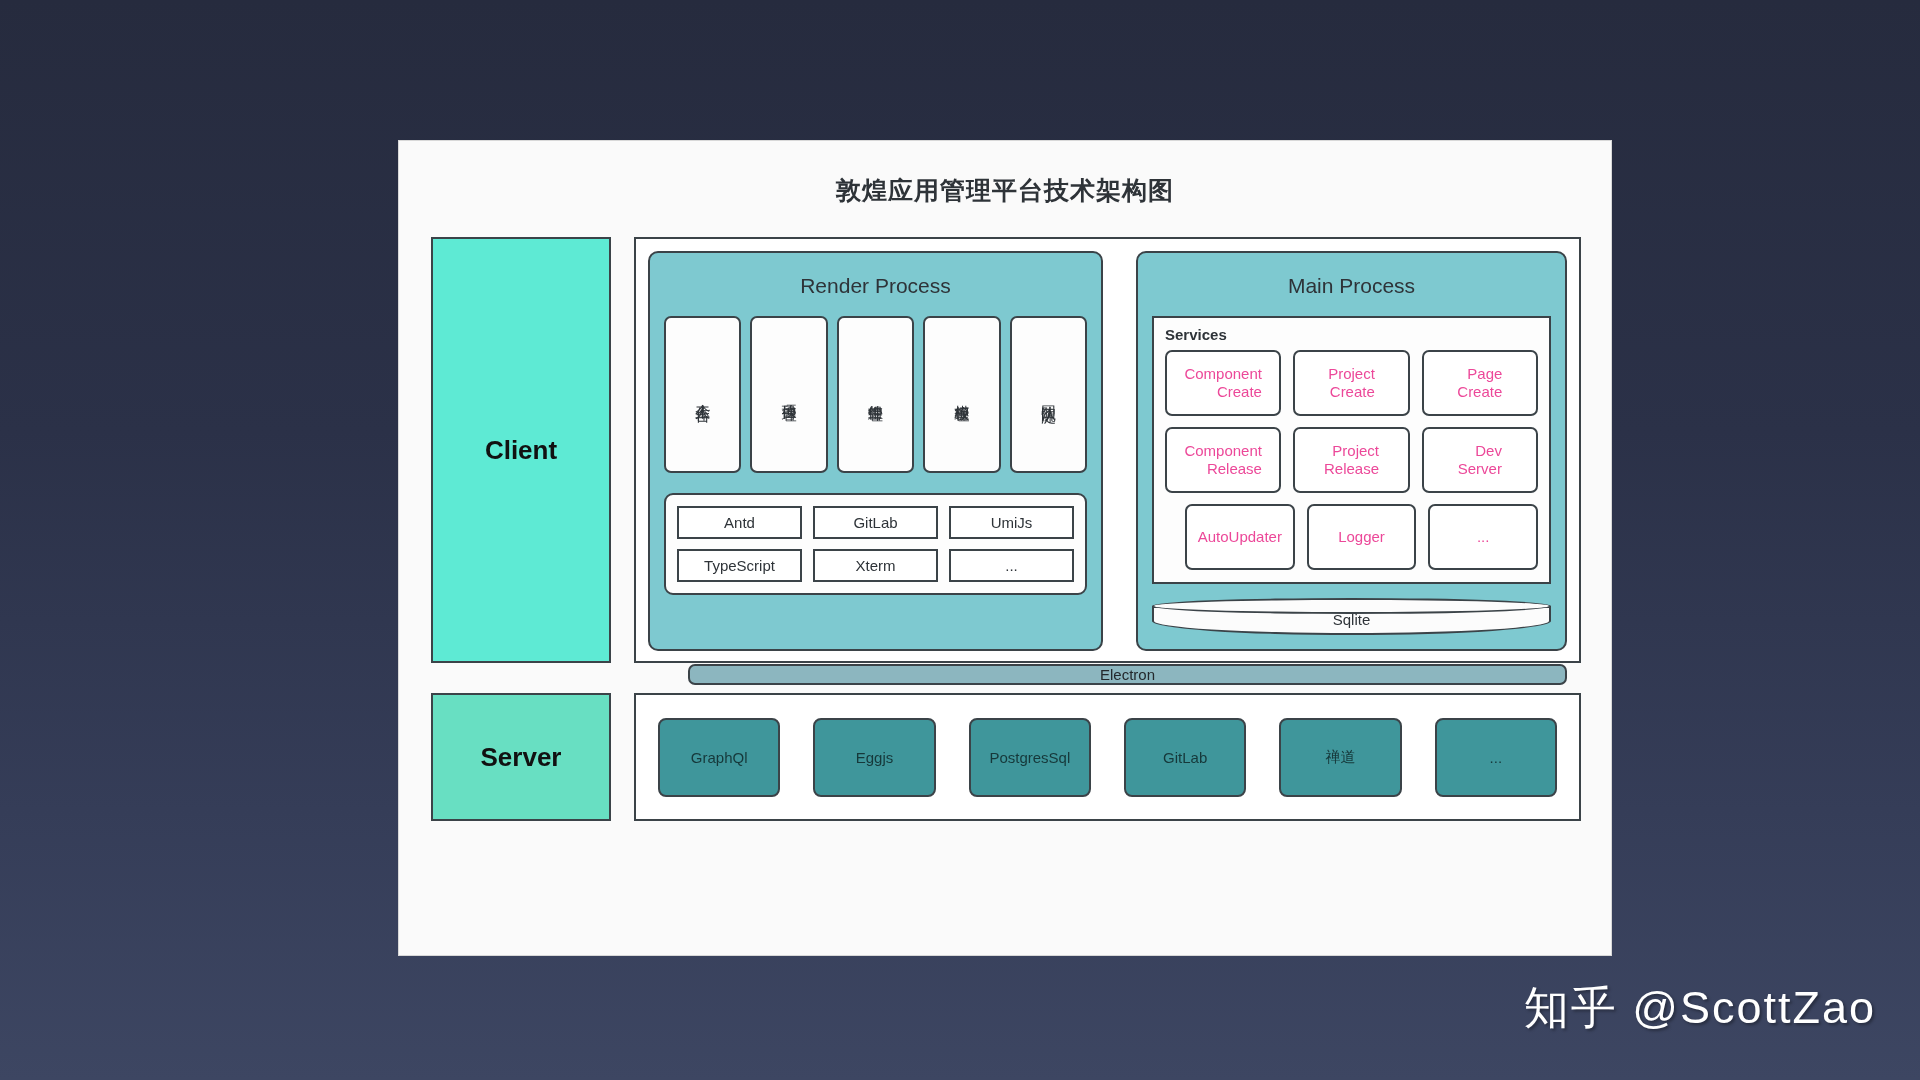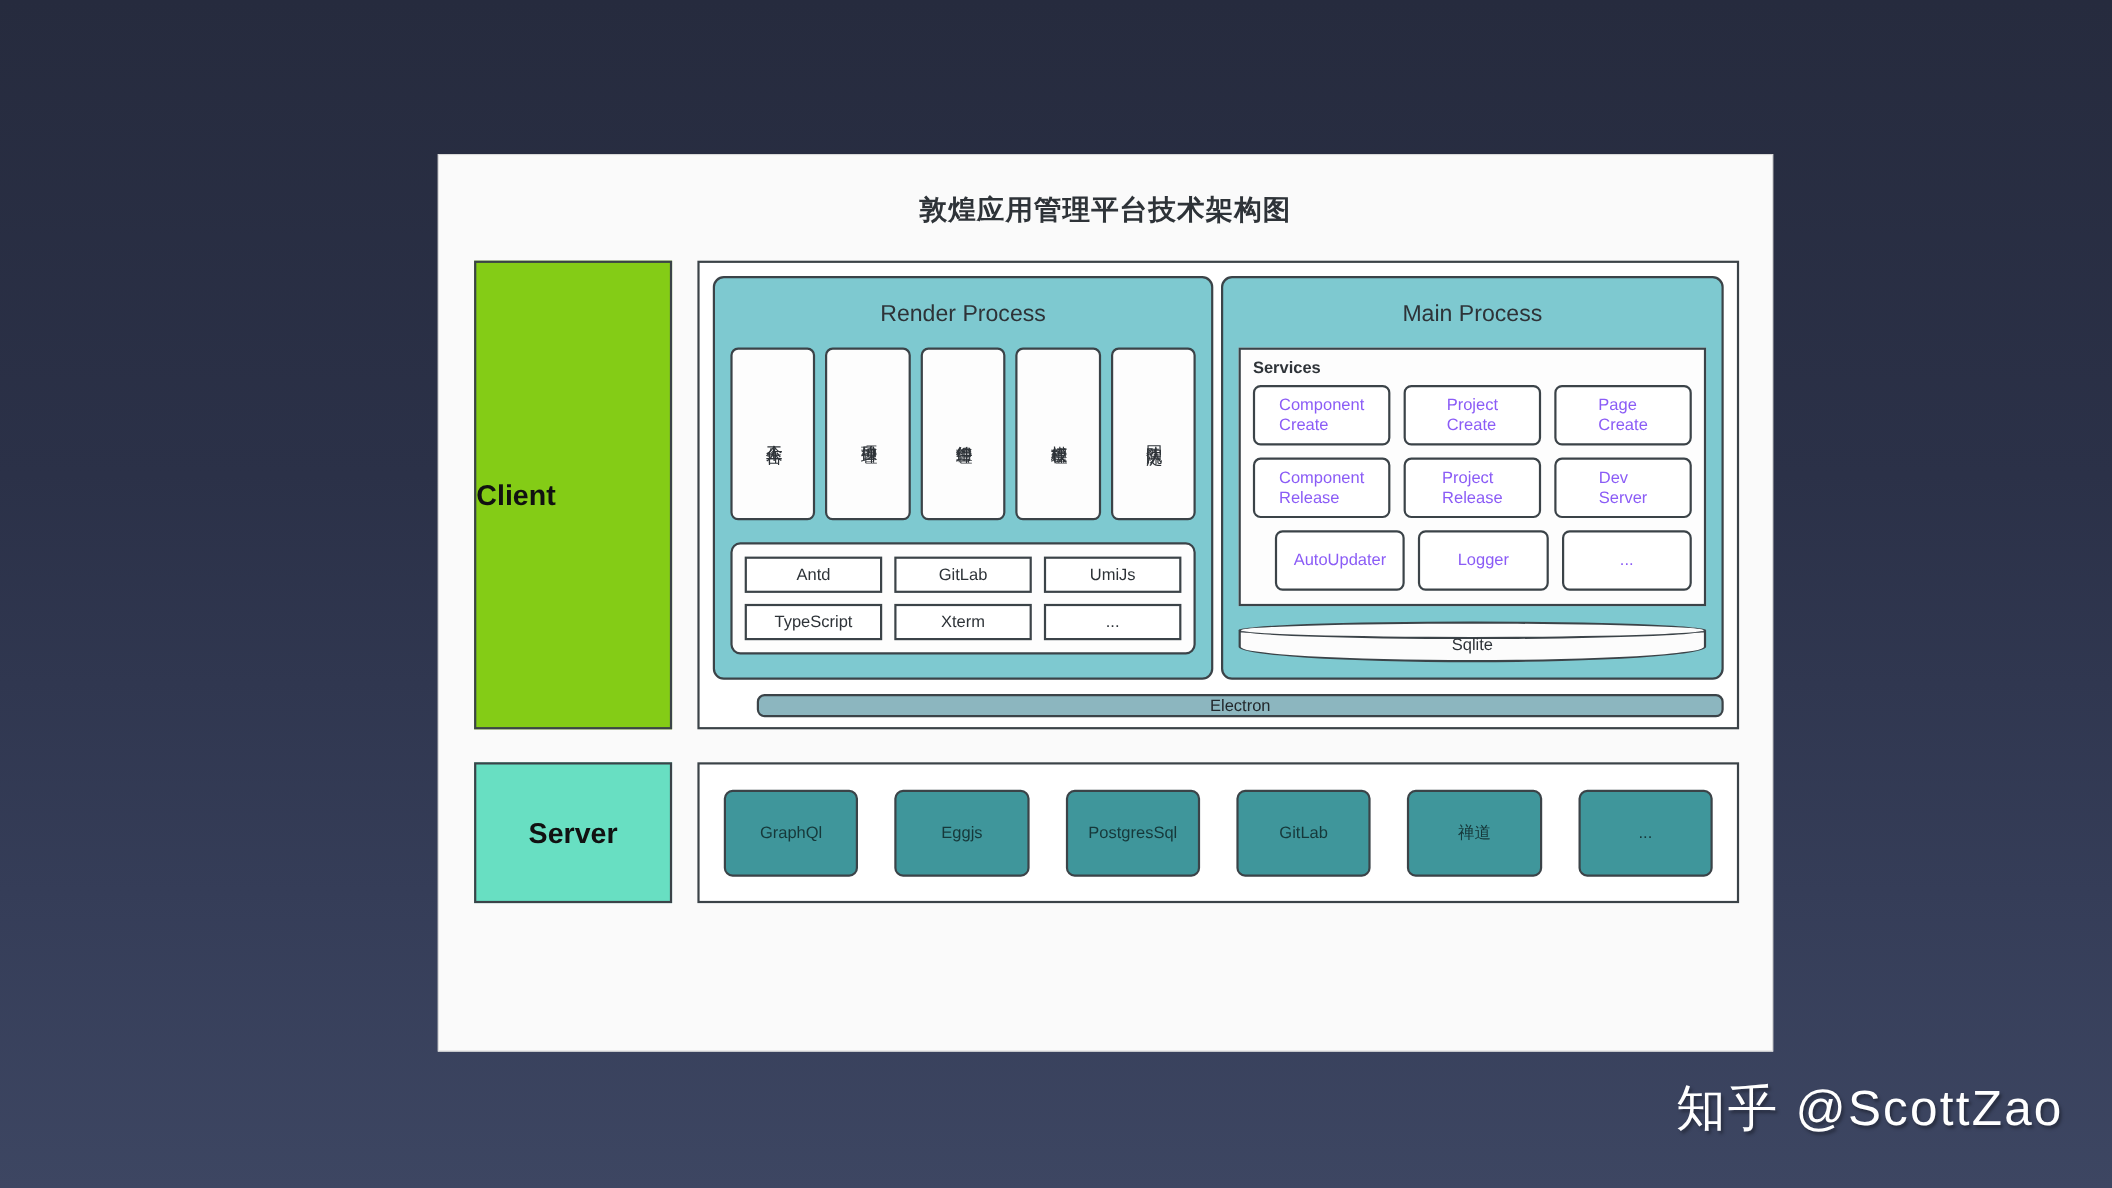--- a/index.html
+++ b/index.html
@@ -42,40 +42,40 @@
     position: absolute;
     left: 32px;
     top: 96px;
     width: 1150px;
     height: 426px;
     display: flex;
     gap: 23px;
   }
   .client-badge {
     width: 180px;
-    background: #84cc16;
-    border: 2.5px solid #3b4348;
-    display: flex;
-    align-items: center;
-    justify-content: flex-start;
+    background: #5eead4;
+    border: 2.5px solid #3b4348;
+    display: flex;
+    align-items: center;
+    justify-content: center;
     font-size: 26px;
     font-weight: bold;
     color: #111;
   }
   .client-main {
     flex: 1;
     background: #ffffff;
     border: 2.5px solid #3b4348;
     padding: 12px;
     display: flex;
     flex-direction: column;
   }
   .proc-row {
     display: flex;
-    gap: 7px;
+    gap: 33px;
     flex: 1;
   }
   .proc-panel {
     background: #7ec9d0;
     border: 2.5px solid #3b4348;
     border-radius: 10px;
     padding: 10px 14px 14px 14px;
     display: flex;
     flex-direction: column;
   }
@@ -146,31 +146,31 @@
   .services-label {
     font-size: 15px;
     color: #2e3338;
     margin-bottom: 7px;
     font-weight: 700;
   }
   .svc-row { display: flex; gap: 12px; margin-bottom: 11px; }
   .svc-row:last-child { margin-bottom: 0; padding-left: 20px; }
   .svc {
     flex: 1;
-    height: 55px;
+    height: 66px;
     background: #fff;
     border: 2.5px solid #3b4348;
     border-radius: 7px;
     display: flex;
     align-items: center;
     justify-content: center;
-    text-align: left;
+    text-align: right;
     font-size: 15px;
     line-height: 1.18;
-    color: #8b5cf6;
+    color: #ec4899;
   }
 
   
   .cyl {
     position: relative;
     margin-top: 14px;
     height: 37px;
   }
   .cyl-body {
     position: absolute;

